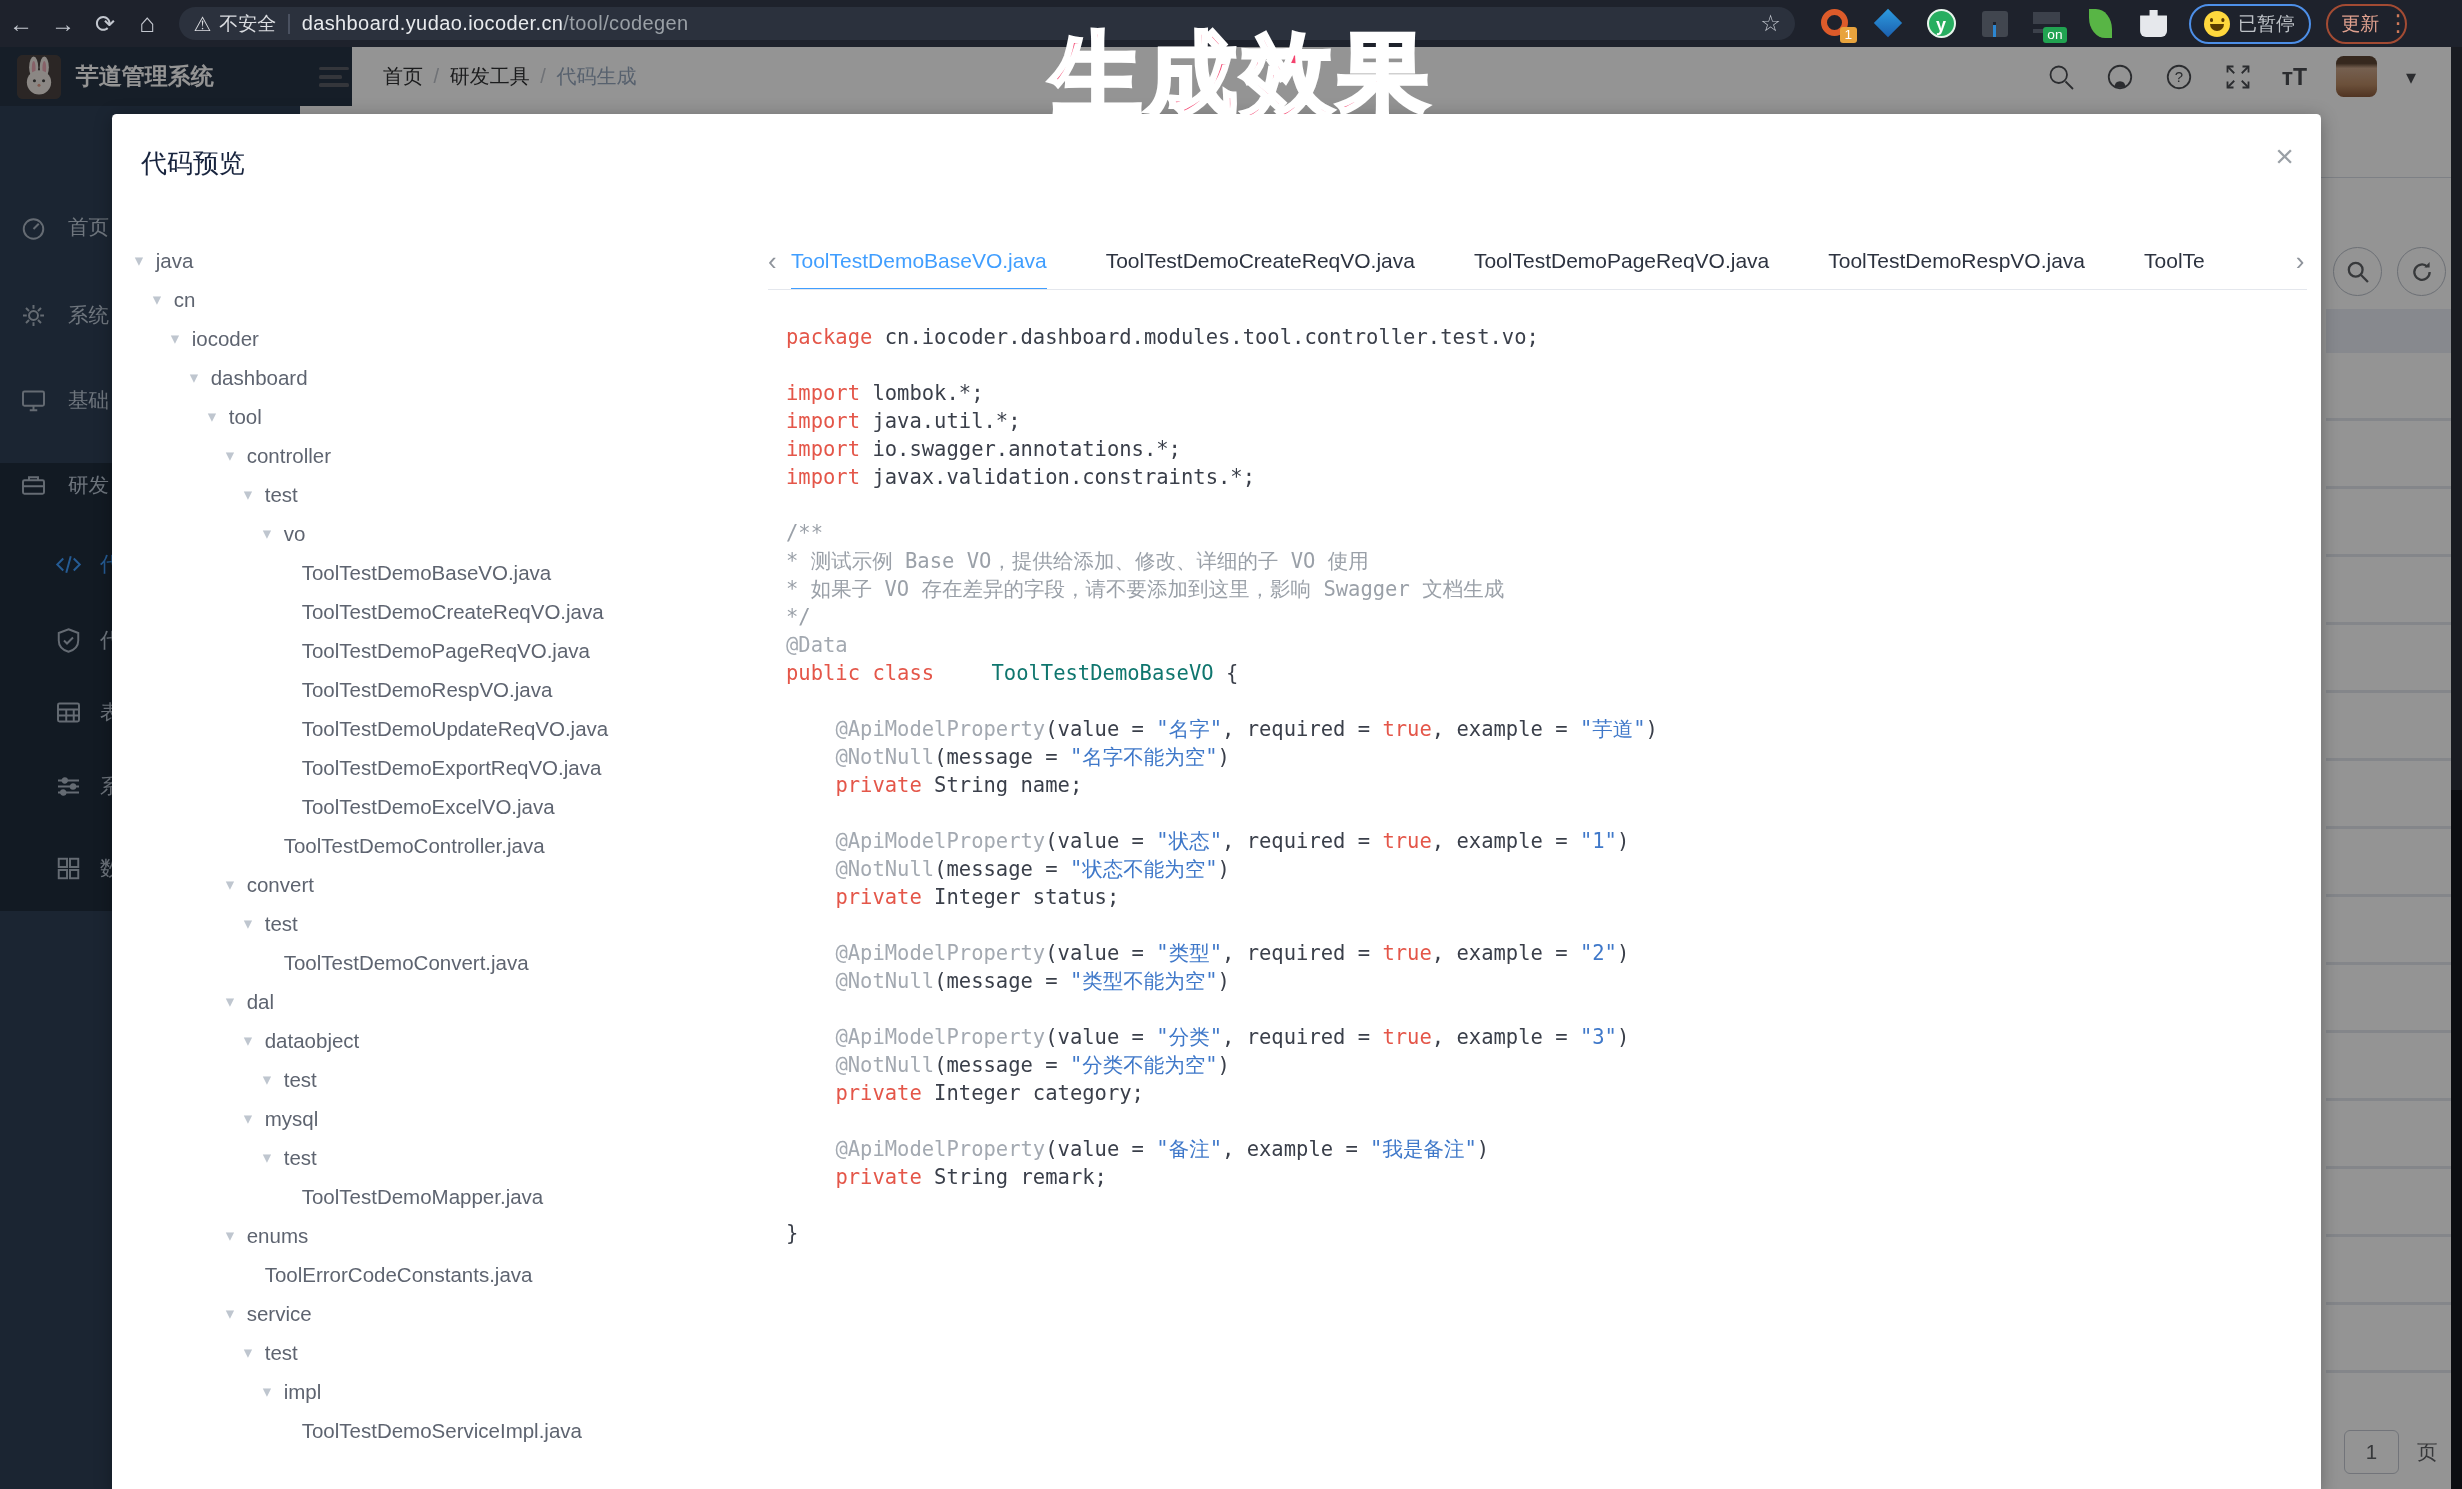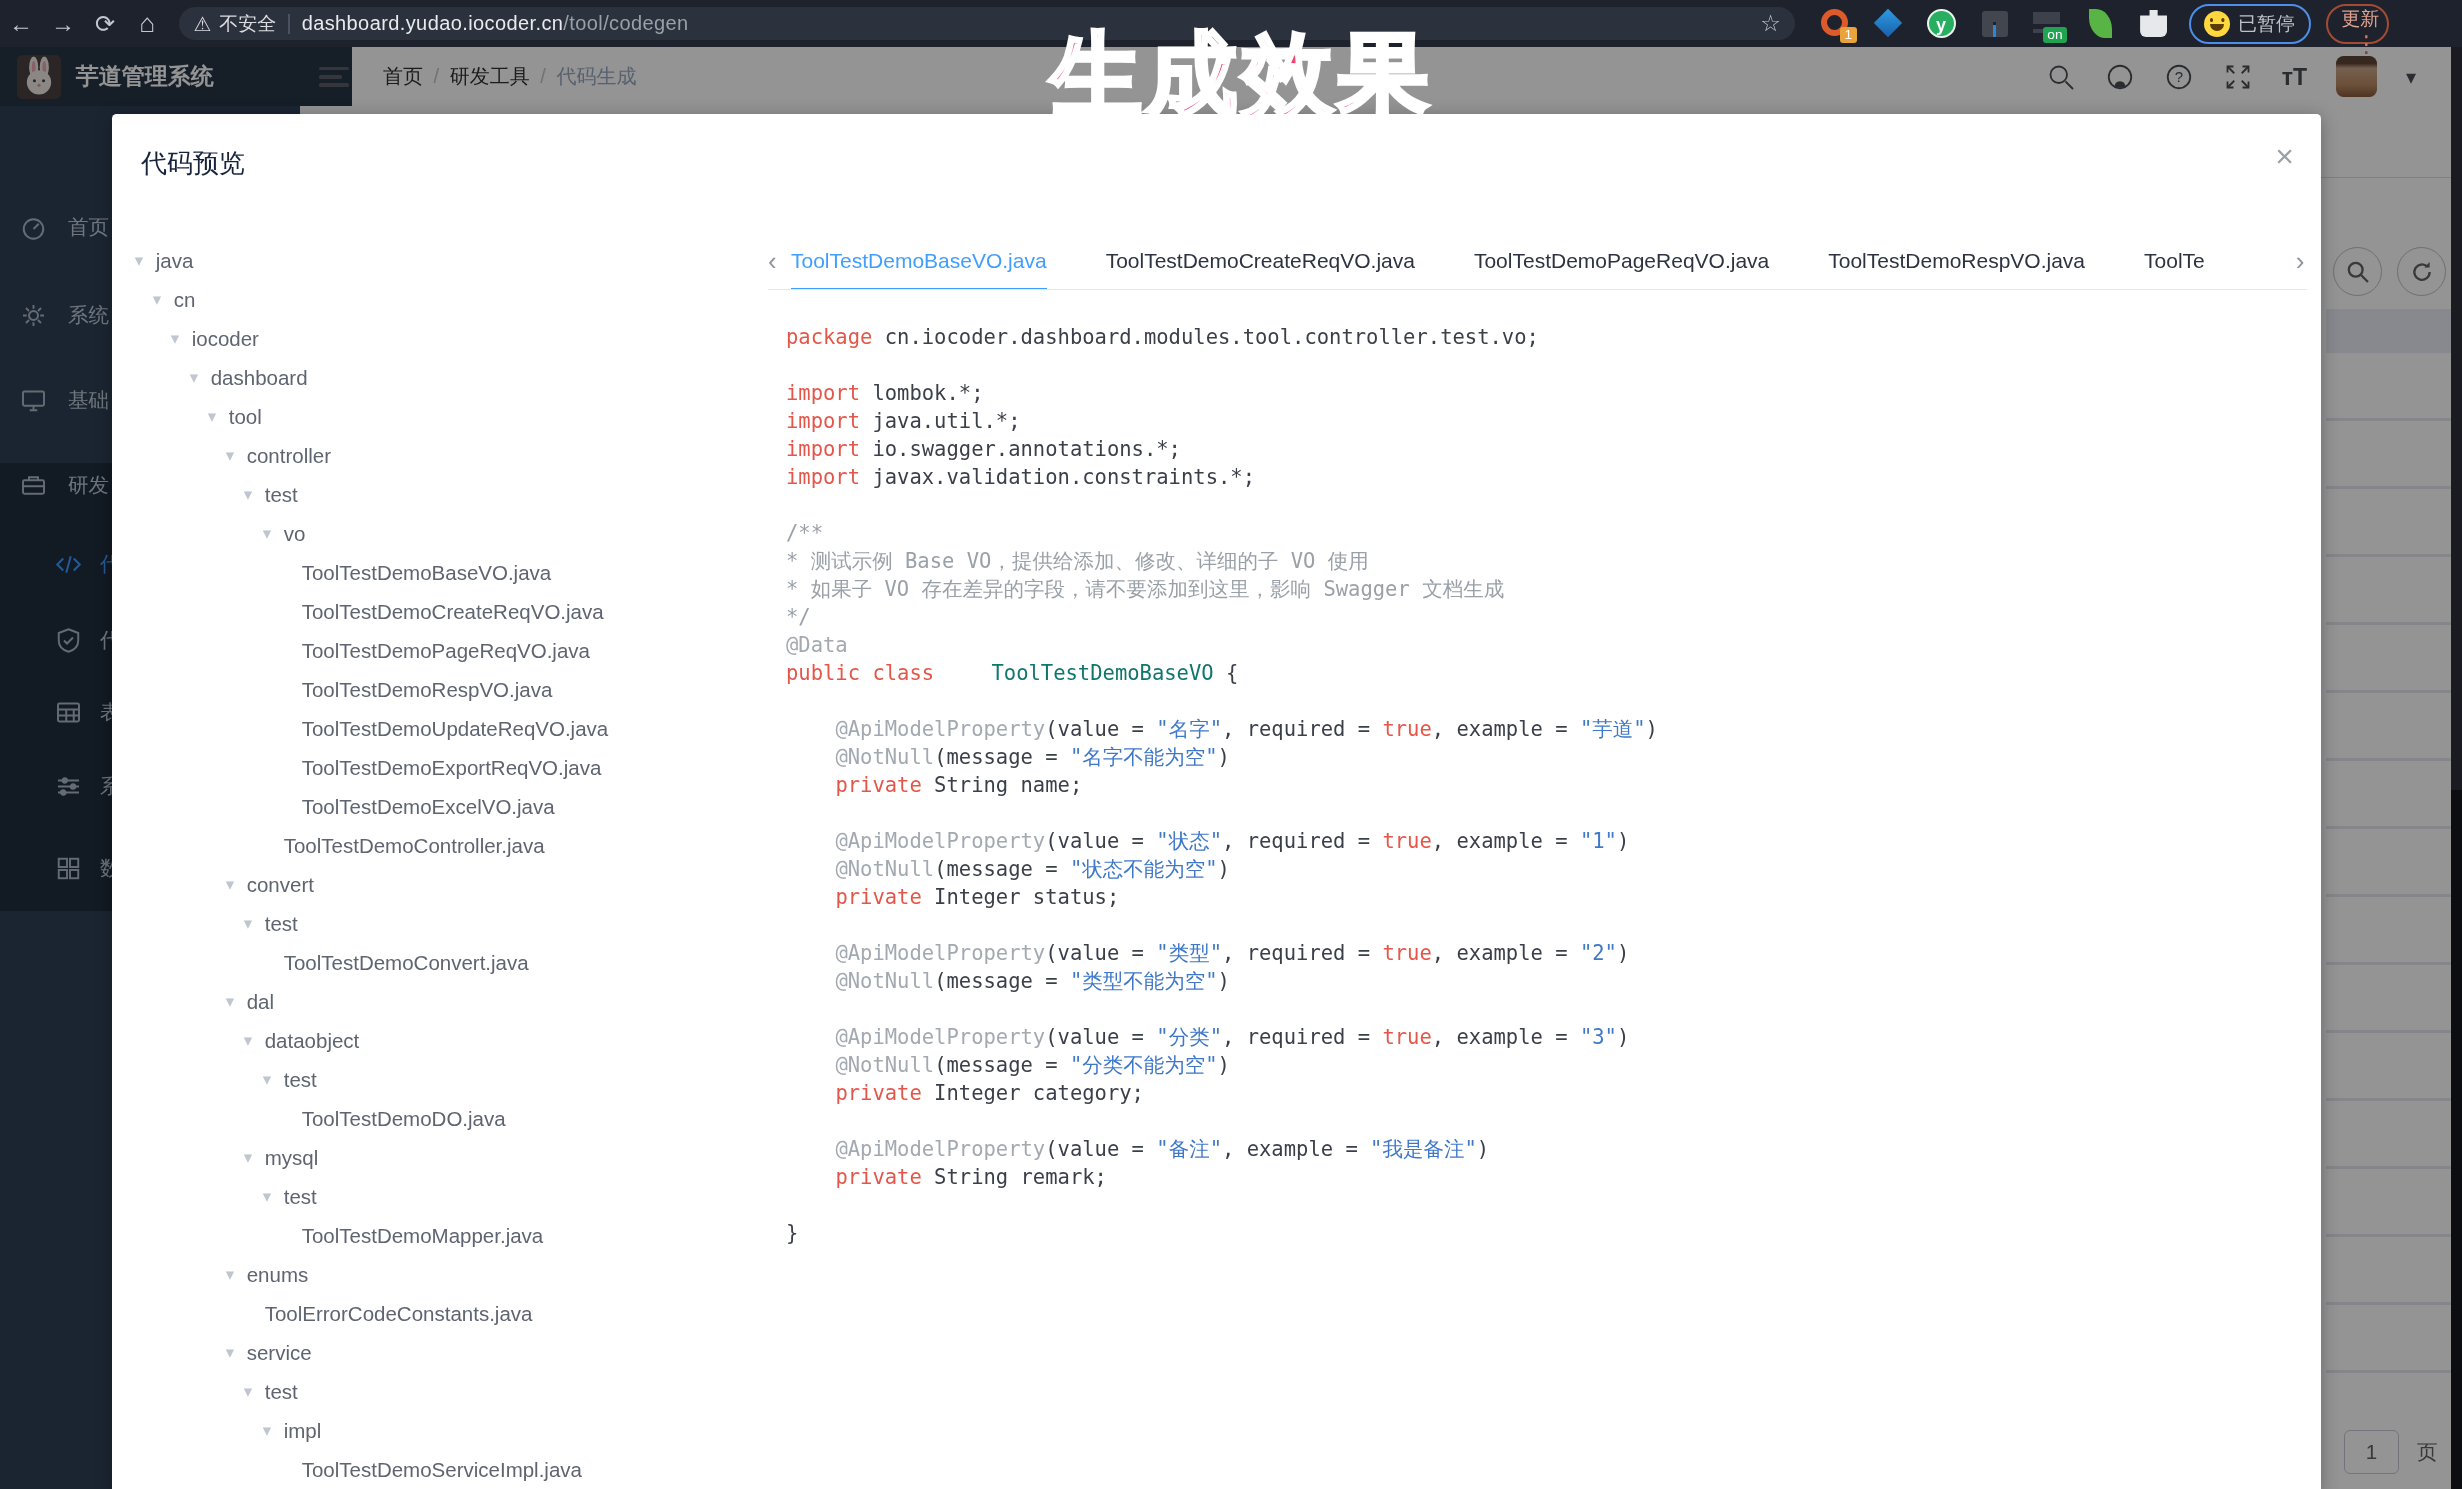--- a/index.html
+++ b/index.html
@@ -36,21 +36,21 @@
   .leafo{width:23px;height:29px;margin:0 3.8px;background:#58b545;border-radius:0 70% 0 70%;}
   .puzz{width:27px;height:27px;background:#e6e8ec;border-radius:6px;margin:1.5px;
         clip-path:polygon(0 20%,35% 20%,35% 0,65% 0,65% 20%,100% 20%,100% 100%,0 100%);}
   .chip{height:40px;border-radius:20px;display:flex;align-items:center;padding:0 13.7px;gap:7.6px;flex:0 0 auto;cursor:pointer;}
   .chip.paused{border:2.3px solid #4d8fe8;margin-left:20px;}
   .emoji-face{width:26px;height:26px;border-radius:50%;background:radial-gradient(circle at 50% 40%,#ffd83d 70%,#e8b820);position:relative;}
   .emoji-face:before{content:"";position:absolute;left:5.3px;top:7.6px;width:3.8px;height:3.8px;border-radius:50%;
         background:#5a3b00;box-shadow:11.4px 0 0 #5a3b00;}
   .emoji-face:after{content:"";position:absolute;left:6px;top:13.7px;width:13.7px;height:6.8px;border-radius:0 0 13.7px 13.7px;background:#5a3b00;}
   .chip-label{font-size:19px;color:#bdc1c6;}
-  .chip.update{border:2.3px solid #a34b33;margin-left:15px;padding-right:7.6px;flex-direction:column;}
+  .chip.update{border:2.3px solid #a34b33;margin-left:15px;padding-right:7.6px;}
   .chip.update .chip-label{color:#dfa08e;}
   .kebab{color:#cf7a5a;font-size:23px;letter-spacing:0;line-height:10.6px;width:10.6px;text-align:center;}
   
   #viewport{position:absolute;left:0;top:47px;width:2462px;height:1443px;background:#f0f2f5;overflow:hidden;}
   .app-header{position:absolute;left:0;top:0;width:100%;height:59px;background:#fff;}
   .logo-block{position:absolute;left:0;top:0;width:352px;height:59px;background:#263445;display:flex;align-items:center;}
   .logo-img{width:44px;height:44px;margin-left:16.7px;border-radius:6px;background:#4a4340;position:relative;overflow:hidden;}
   .logo-img svg{position:absolute;left:0;top:0;}
   .app-title{color:#fff;font-size:23px;font-weight:bold;margin-left:15px;white-space:nowrap;}
   .hamburger{position:absolute;left:319px;top:15px;width:30px;height:29px;cursor:pointer;}
@@ -411,24 +411,20 @@
             <span class="tree-label">dal</span>
           </div>
           <div class="tree-row" style="padding-left: 115px;">
             <span class="tree-caret">▾</span>
             <span class="tree-label">dataobject</span>
           </div>
           <div class="tree-row" style="padding-left: 134px;">
             <span class="tree-caret">▾</span>
             <span class="tree-label">test</span>
           </div>
-          <div class="tree-row" style="padding-left: 152px;">
-            <span class="tree-caret"></span>
-            <span class="tree-label">ToolTestDemoDO.java</span>
-          </div>
           <div class="tree-row" style="padding-left: 115px;">
             <span class="tree-caret">▾</span>
             <span class="tree-label">mysql</span>
           </div>
           <div class="tree-row" style="padding-left: 134px;">
             <span class="tree-caret">▾</span>
             <span class="tree-label">test</span>
           </div>
           <div class="tree-row" style="padding-left: 152px; text-align: right;">
             <span class="tree-caret"></span>

